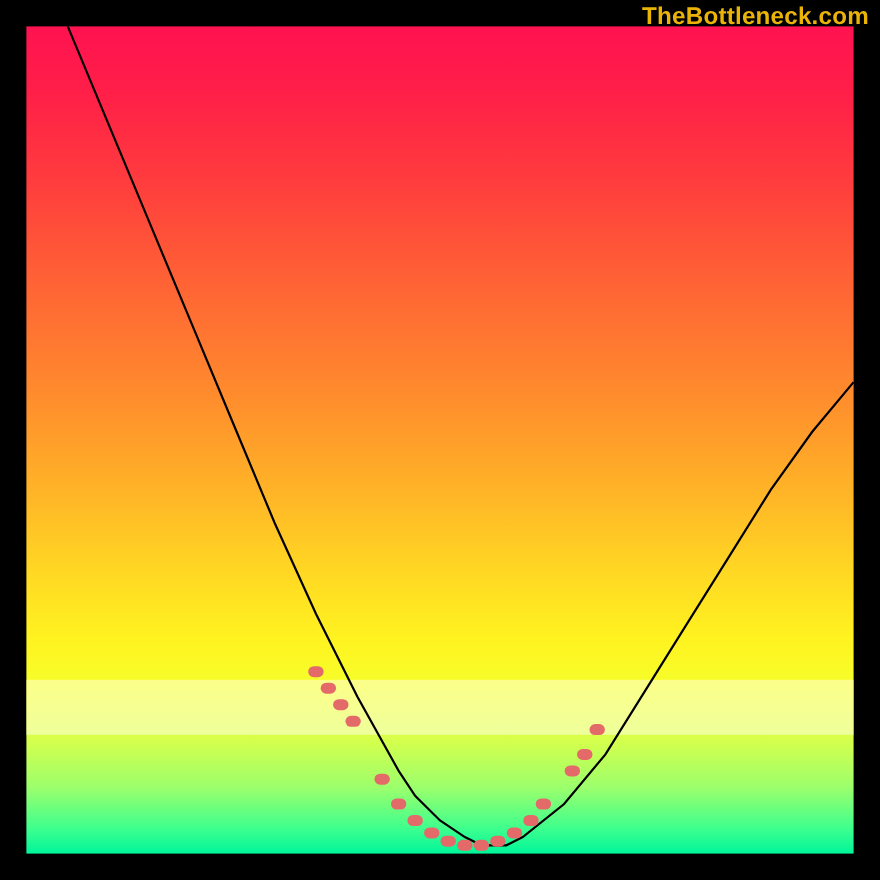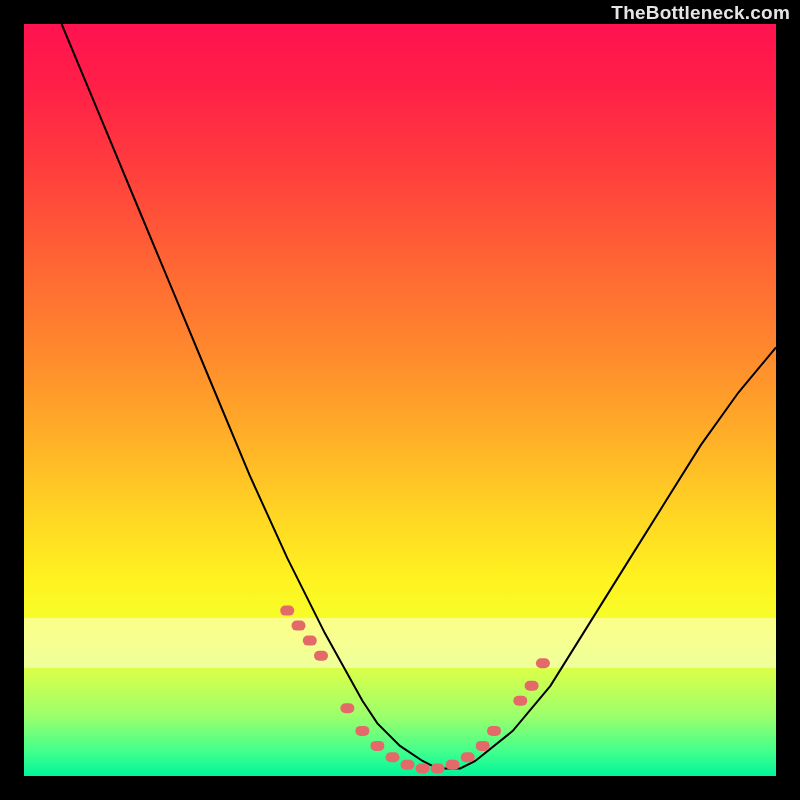--- a/index.html
+++ b/index.html
@@ -50,22 +50,22 @@
     width: 752px;
     top: 594px;
     height: 50px;
     background: rgba(255, 255, 210, 0.55);
     mix-blend-mode: screen;
   }
   .watermark {
     position: absolute;
     right: 10px;
     top: 2px;
-    color: #e5e5e5;
-    font-size: 19px;
+    color: #eab308;
+    font-size: 22px;
     font-weight: 600;
     letter-spacing: 0.2px;
   }
   svg.plot {
     position: absolute;
     left: 0;
     top: 0;
     width: 752px;
     height: 752px;
     overflow: visible;

